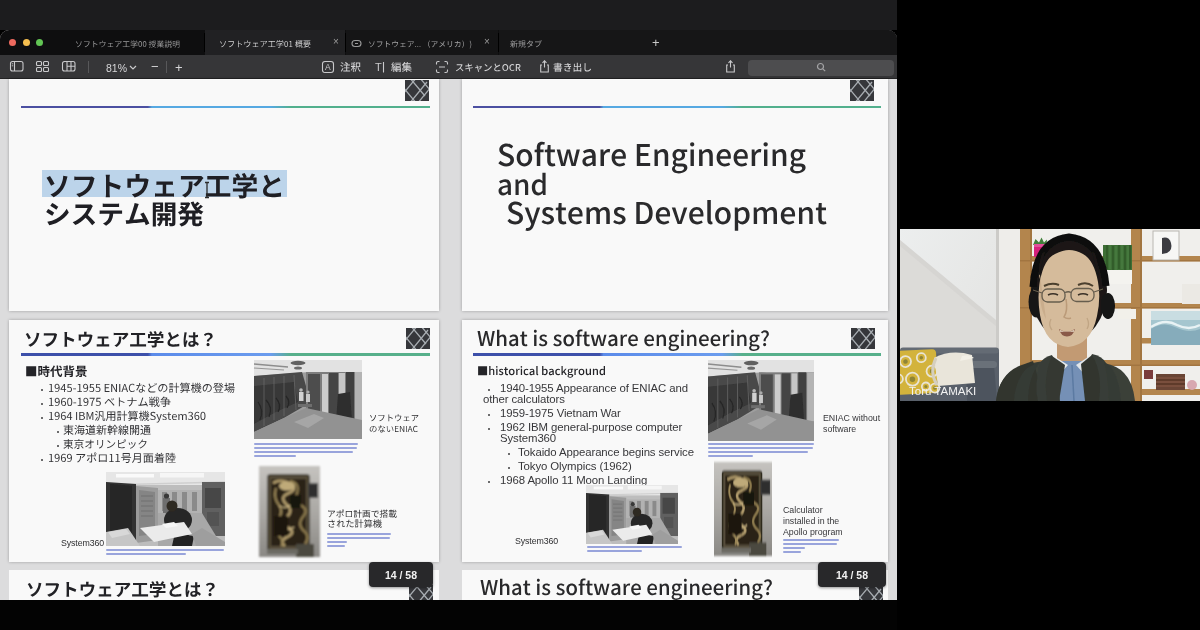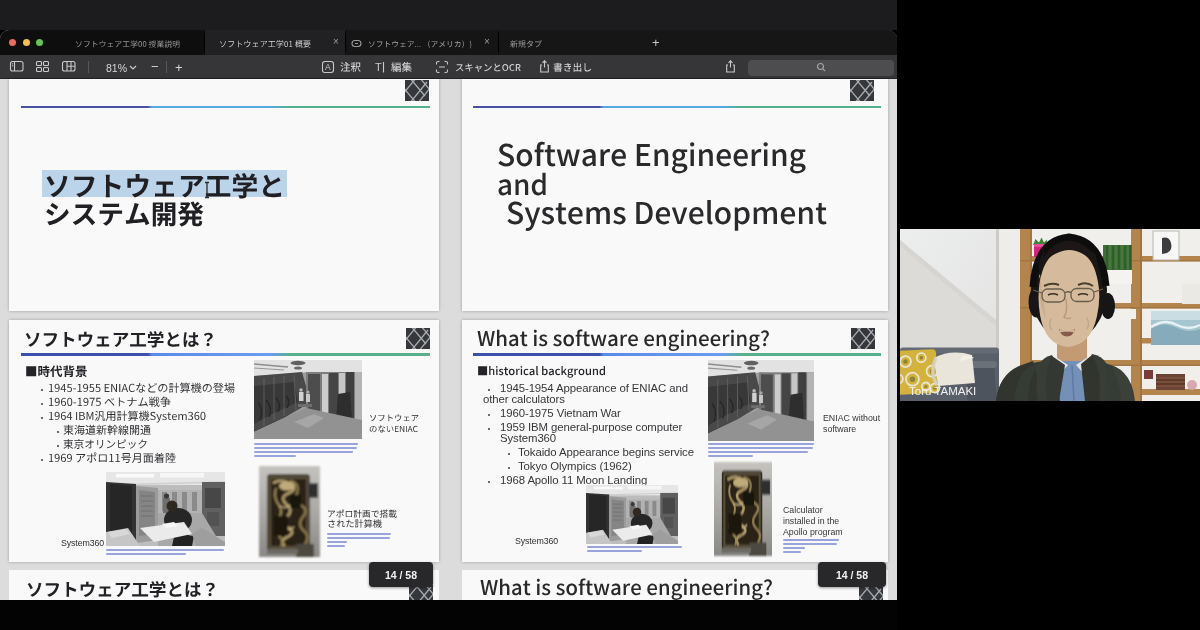--- a/index.html
+++ b/index.html
@@ -380,24 +380,24 @@
 </g>
       </g>
     </svg>
     <div class="ln lnb" style="left:473px;top:353px;width:408px"></div>
     <svg class="t" style="left:477px;top:345.5px">
       <path d="M3.5 0.0H6.4L8.4 -8.4C8.6 -9.5 8.9 -10.7 9.1 -11.8H9.2C9.4 -10.7 9.6 -9.5 9.9 -8.4L11.9 0.0H14.8L17.8 -15.1H15.5L14.1 -7.2C13.8 -5.6 13.6 -4 13.3 -2.4H13.2C12.9 -4 12.5 -5.6 12.2 -7.2L10.3 -15.1H8.1L6.2 -7.2C5.9 -5.6 5.5 -4 5.2 -2.4H5.1C4.8 -4 4.6 -5.6 4.3 -7.2L2.9 -15.1H0.5Z M20 0.0H22.4V-8.0C23.4 -9 24.1 -9.5 25.1 -9.5C26.4 -9.5 27 -8.7 27 -6.8V0.0H29.4V-7.1C29.4 -9.9 28.3 -11.5 25.9 -11.5C24.4 -11.5 23.3 -10.7 22.3 -9.7L22.4 -12.0V-16.3H20.0Z M35.4 0.3C36.7 0.3 37.9 -0.4 38.9 -1.3H39.0L39.2 0.0H41.1V-6.8C41.1 -9.8 39.8 -11.5 37 -11.5C35.2 -11.5 33.7 -10.8 32.5 -10.0L33.4 -8.5C34.3 -9.1 35.5 -9.6 36.6 -9.6C38.3 -9.6 38.8 -8.5 38.8 -7.2C34.1 -6.7 32.1 -5.4 32.1 -3.0C32.1 -1 33.4 0.3 35.4 0.3ZM36.1 -1.6C35.1 -1.6 34.3 -2 34.3 -3.2C34.3 -4.4 35.5 -5.3 38.8 -5.7V-2.9C37.9 -2.1 37.1 -1.6 36.1 -1.6Z M48.2 0.3C49.1 0.3 49.8 0.1 50.4 -0.1L50 -1.9C49.7 -1.8 49.2 -1.6 48.8 -1.6C47.6 -1.6 47.2 -2.3 47.2 -3.7V-9.4H50.1V-11.3H47.2V-14.4H45.2L44.9 -11.3L43.2 -11.1V-9.4H44.8V-3.7C44.8 -1.3 45.7 0.3 48.2 0.3Z M57.1 0.0H59.5V-11.3H57.1ZM58.3 -13.3C59.2 -13.3 59.8 -13.9 59.8 -14.8C59.8 -15.6 59.2 -16.2 58.3 -16.2C57.4 -16.2 56.9 -15.6 56.9 -14.8C56.9 -13.9 57.4 -13.3 58.3 -13.3Z M66.1 0.3C68.8 0.3 70.3 -1.3 70.3 -3.2C70.3 -5.3 68.6 -6 67 -6.6C65.8 -7 64.7 -7.4 64.7 -8.3C64.7 -9.1 65.3 -9.7 66.5 -9.7C67.4 -9.7 68.2 -9.3 69 -8.7L70.1 -10.2C69.2 -10.9 68 -11.5 66.5 -11.5C64 -11.5 62.5 -10.1 62.5 -8.2C62.5 -6.3 64.1 -5.5 65.6 -5.0C66.8 -4.5 68.1 -4 68.1 -3.0C68.1 -2.2 67.5 -1.5 66.1 -1.5C64.9 -1.5 63.9 -2 63 -2.8L61.8 -1.3C62.9 -0.4 64.5 0.3 66.1 0.3Z M80.5 0.3C83.2 0.3 84.7 -1.3 84.7 -3.2C84.7 -5.3 83 -6 81.4 -6.6C80.2 -7 79.1 -7.4 79.1 -8.3C79.1 -9.1 79.7 -9.7 80.9 -9.7C81.8 -9.7 82.6 -9.3 83.4 -8.7L84.5 -10.2C83.6 -10.9 82.4 -11.5 80.9 -11.5C78.4 -11.5 76.9 -10.1 76.9 -8.2C76.9 -6.3 78.5 -5.5 80 -5.0C81.2 -4.5 82.5 -4 82.5 -3.0C82.5 -2.2 81.8 -1.5 80.5 -1.5C79.3 -1.5 78.3 -2 77.4 -2.8L76.2 -1.3C77.3 -0.4 78.9 0.3 80.5 0.3Z M91.7 0.3C94.5 0.3 97 -1.9 97 -5.6C97 -9.4 94.5 -11.5 91.7 -11.5C88.9 -11.5 86.4 -9.4 86.4 -5.6C86.4 -1.9 88.9 0.3 91.7 0.3ZM91.7 -1.7C90 -1.7 88.9 -3.2 88.9 -5.6C88.9 -8 90 -9.6 91.7 -9.6C93.5 -9.6 94.6 -8 94.6 -5.6C94.6 -3.2 93.5 -1.7 91.7 -1.7Z M98.6 -9.4H100.2V0.0H102.5V-9.4H104.8V-11.3H102.5V-12.7C102.5 -14 103 -14.7 104 -14.7C104.4 -14.7 104.8 -14.6 105.2 -14.4L105.7 -16.2C105.2 -16.4 104.5 -16.5 103.7 -16.5C101.2 -16.5 100.2 -14.9 100.2 -12.6V-11.2L98.6 -11.1Z M110.6 0.3C111.4 0.3 112.2 0.1 112.8 -0.1L112.4 -1.9C112.1 -1.8 111.6 -1.6 111.2 -1.6C110 -1.6 109.6 -2.3 109.6 -3.7V-9.4H112.5V-11.3H109.6V-14.4H107.6L107.3 -11.3L105.6 -11.1V-9.4H107.2V-3.7C107.2 -1.3 108.1 0.3 110.6 0.3Z M116.7 0.0H119.5L120.9 -5.5C121.1 -6.6 121.3 -7.6 121.5 -8.8H121.6C121.9 -7.6 122.1 -6.6 122.4 -5.6L123.8 0.0H126.6L129.5 -11.3H127.3L125.9 -5.2C125.6 -4.1 125.4 -3 125.2 -2.0H125.1C124.9 -3 124.6 -4.1 124.4 -5.2L122.8 -11.3H120.6L119 -5.2C118.7 -4.1 118.5 -3 118.3 -2.0H118.2C118 -3 117.8 -4.1 117.6 -5.2L116.1 -11.3H113.7Z M134.5 0.3C135.9 0.3 137.1 -0.4 138.1 -1.3H138.2L138.4 0.0H140.3V-6.8C140.3 -9.8 139 -11.5 136.2 -11.5C134.4 -11.5 132.8 -10.8 131.7 -10.0L132.5 -8.5C133.5 -9.1 134.6 -9.6 135.8 -9.6C137.4 -9.6 137.9 -8.5 137.9 -7.2C133.2 -6.7 131.2 -5.4 131.2 -3.0C131.2 -1 132.6 0.3 134.5 0.3ZM135.2 -1.6C134.2 -1.6 133.5 -2 133.5 -3.2C133.5 -4.4 134.6 -5.3 137.9 -5.7V-2.9C137 -2.1 136.2 -1.6 135.2 -1.6Z M143.6 0.0H145.9V-7.0C146.6 -8.8 147.7 -9.4 148.7 -9.4C149.1 -9.4 149.4 -9.4 149.8 -9.2L150.2 -11.3C149.9 -11.4 149.5 -11.5 149 -11.5C147.7 -11.5 146.6 -10.7 145.8 -9.2H145.7L145.5 -11.3H143.6Z M156.6 0.3C158.1 0.3 159.4 -0.2 160.4 -0.9L159.6 -2.4C158.8 -1.9 157.9 -1.6 156.9 -1.6C155 -1.6 153.6 -2.9 153.5 -5.0H160.8C160.8 -5.3 160.9 -5.7 160.9 -6.2C160.9 -9.4 159.3 -11.5 156.3 -11.5C153.7 -11.5 151.2 -9.3 151.2 -5.6C151.2 -1.9 153.6 0.3 156.6 0.3ZM153.4 -6.6C153.7 -8.6 154.9 -9.7 156.3 -9.7C158 -9.7 158.8 -8.6 158.8 -6.6Z M172.8 0.3C174.3 0.3 175.6 -0.2 176.6 -0.9L175.8 -2.4C174.9 -1.9 174.1 -1.6 173.1 -1.6C171.1 -1.6 169.8 -2.9 169.6 -5.0H176.9C177 -5.3 177 -5.7 177 -6.2C177 -9.4 175.4 -11.5 172.4 -11.5C169.8 -11.5 167.3 -9.3 167.3 -5.6C167.3 -1.9 169.7 0.3 172.8 0.3ZM169.6 -6.6C169.8 -8.6 171.1 -9.7 172.5 -9.7C174.1 -9.7 175 -8.6 175 -6.6Z M179.7 0.0H182.0V-8.0C183 -9 183.7 -9.5 184.7 -9.5C186.1 -9.5 186.6 -8.7 186.6 -6.8V0.0H189.0V-7.1C189 -9.9 187.9 -11.5 185.5 -11.5C184 -11.5 182.8 -10.7 181.8 -9.7H181.8L181.6 -11.3H179.7Z M196.3 5.0C199.9 5 202.1 3.3 202.1 1.1C202.1 -0.8 200.7 -1.6 198.1 -1.6H196.0C194.6 -1.6 194.1 -2.1 194.1 -2.7C194.1 -3.3 194.4 -3.6 194.8 -3.9C195.2 -3.7 195.8 -3.6 196.3 -3.6C198.7 -3.6 200.5 -5 200.5 -7.4C200.5 -8.3 200.2 -9 199.8 -9.5H201.9V-11.3H198.0C197.5 -11.4 197 -11.5 196.3 -11.5C194 -11.5 192 -10 192 -7.5C192 -6.1 192.7 -5.1 193.5 -4.5V-4.4C192.8 -4 192.2 -3.2 192.2 -2.3C192.2 -1.4 192.7 -0.8 193.2 -0.4V-0.4C192.2 0.3 191.6 1.1 191.6 2.1C191.6 4 193.5 5 196.3 5.0ZM196.3 -5.1C195.2 -5.1 194.2 -6 194.2 -7.5C194.2 -9 195.1 -9.9 196.3 -9.9C197.5 -9.9 198.5 -9 198.5 -7.5C198.5 -6 197.5 -5.1 196.3 -5.1ZM196.6 3.5C194.7 3.5 193.6 2.8 193.6 1.7C193.6 1.2 193.9 0.6 194.6 0.1C195 0.2 195.5 0.3 196.1 0.3H197.8C199.1 0.3 199.8 0.6 199.8 1.5C199.8 2.5 198.6 3.5 196.6 3.5Z M204.2 0.0H206.6V-11.3H204.2ZM205.4 -13.3C206.3 -13.3 206.8 -13.9 206.8 -14.8C206.8 -15.6 206.3 -16.2 205.4 -16.2C204.5 -16.2 203.9 -15.6 203.9 -14.8C203.9 -13.9 204.5 -13.3 205.4 -13.3Z M210.1 0.0H212.4V-8.0C213.4 -9 214.1 -9.5 215.2 -9.5C216.5 -9.5 217.1 -8.7 217.1 -6.8V0.0H219.4V-7.1C219.4 -9.9 218.4 -11.5 216 -11.5C214.4 -11.5 213.3 -10.7 212.3 -9.7H212.2L212 -11.3H210.1Z M227.5 0.3C229 0.3 230.3 -0.2 231.3 -0.9L230.5 -2.4C229.7 -1.9 228.8 -1.6 227.8 -1.6C225.9 -1.6 224.5 -2.9 224.3 -5.0H231.6C231.7 -5.3 231.8 -5.7 231.8 -6.2C231.8 -9.4 230.1 -11.5 227.2 -11.5C224.5 -11.5 222 -9.3 222 -5.6C222 -1.9 224.4 0.3 227.5 0.3ZM224.3 -6.6C224.5 -8.6 225.8 -9.7 227.2 -9.7C228.8 -9.7 229.7 -8.6 229.7 -6.6Z M239.1 0.3C240.5 0.3 241.8 -0.2 242.9 -0.9L242 -2.4C241.2 -1.9 240.4 -1.6 239.4 -1.6C237.4 -1.6 236.1 -2.9 235.9 -5.0H243.2C243.3 -5.3 243.3 -5.7 243.3 -6.2C243.3 -9.4 241.7 -11.5 238.7 -11.5C236.1 -11.5 233.6 -9.3 233.6 -5.6C233.6 -1.9 236 0.3 239.1 0.3ZM235.9 -6.6C236.1 -8.6 237.4 -9.7 238.8 -9.7C240.4 -9.7 241.3 -8.6 241.3 -6.6Z M246 0.0H248.3V-7.0C249 -8.8 250.1 -9.4 251 -9.4C251.5 -9.4 251.7 -9.4 252.2 -9.2L252.6 -11.3C252.2 -11.4 251.9 -11.5 251.3 -11.5C250.1 -11.5 248.9 -10.7 248.1 -9.2H248.1L247.9 -11.3H246.0Z M254.3 0.0H256.7V-11.3H254.3ZM255.5 -13.3C256.3 -13.3 256.9 -13.9 256.9 -14.8C256.9 -15.6 256.3 -16.2 255.5 -16.2C254.6 -16.2 254 -15.6 254 -14.8C254 -13.9 254.6 -13.3 255.5 -13.3Z M260.2 0.0H262.5V-8.0C263.5 -9 264.2 -9.5 265.3 -9.5C266.6 -9.5 267.2 -8.7 267.2 -6.8V0.0H269.5V-7.1C269.5 -9.9 268.5 -11.5 266.1 -11.5C264.5 -11.5 263.4 -10.7 262.3 -9.7H262.3L262.1 -11.3H260.2Z M276.8 5.0C280.4 5 282.6 3.3 282.6 1.1C282.6 -0.8 281.3 -1.6 278.6 -1.6H276.5C275.1 -1.6 274.7 -2.1 274.7 -2.7C274.7 -3.3 274.9 -3.6 275.3 -3.9C275.8 -3.7 276.4 -3.6 276.8 -3.6C279.2 -3.6 281.1 -5 281.1 -7.4C281.1 -8.3 280.7 -9 280.3 -9.5H282.5V-11.3H278.5C278.1 -11.4 277.5 -11.5 276.8 -11.5C274.5 -11.5 272.5 -10 272.5 -7.5C272.5 -6.1 273.2 -5.1 274 -4.5V-4.4C273.3 -4 272.7 -3.2 272.7 -2.3C272.7 -1.4 273.2 -0.8 273.7 -0.4V-0.4C272.7 0.3 272.1 1.1 272.1 2.1C272.1 4 274.1 5 276.8 5.0ZM276.8 -5.1C275.7 -5.1 274.7 -6 274.7 -7.5C274.7 -9 275.7 -9.9 276.8 -9.9C278 -9.9 279 -9 279 -7.5C279 -6 278 -5.1 276.8 -5.1ZM277.1 3.5C275.3 3.5 274.1 2.8 274.1 1.7C274.1 1.2 274.4 0.6 275.1 0.1C275.5 0.2 276.1 0.3 276.6 0.3H278.3C279.6 0.3 280.4 0.6 280.4 1.5C280.4 2.5 279.1 3.5 277.1 3.5Z M286.6 -4.8H288.7C288.3 -7.9 291.9 -9 291.9 -11.9C291.9 -14.3 290.3 -15.7 287.9 -15.7C286.2 -15.7 284.9 -14.8 283.9 -13.7L285.2 -12.5C285.9 -13.3 286.7 -13.7 287.6 -13.7C288.9 -13.7 289.7 -12.9 289.7 -11.8C289.7 -9.5 286.1 -8.2 286.6 -4.8ZM287.6 0.3C288.5 0.3 289.2 -0.4 289.2 -1.4C289.2 -2.3 288.5 -3 287.6 -3.0C286.8 -3 286.1 -2.3 286.1 -1.4C286.1 -0.4 286.8 0.3 287.6 0.3Z" fill="#29292b"></path>
     </svg>
     <svg class="t" style="left:477px;top:375px">
       <path d="M10.1 -8.8H1.1V0.2H10.1Z M12.2 0.0H13.5V-4.4C14.1 -4.9 14.4 -5.2 15 -5.2C15.7 -5.2 16.1 -4.8 16.1 -3.7V0.0H17.3V-3.9C17.3 -5.5 16.8 -6.3 15.4 -6.3C14.6 -6.3 14 -5.9 13.4 -5.4L13.5 -6.6V-9.0H12.2Z M19.2 0.0H20.5V-6.2H19.2ZM19.8 -7.3C20.3 -7.3 20.6 -7.6 20.6 -8.1C20.6 -8.6 20.3 -8.9 19.8 -8.9C19.4 -8.9 19 -8.6 19 -8.1C19 -7.6 19.4 -7.3 19.8 -7.3Z M24.1 0.2C25.6 0.2 26.4 -0.7 26.4 -1.7C26.4 -2.9 25.5 -3.3 24.6 -3.6C23.9 -3.9 23.3 -4.1 23.3 -4.6C23.3 -5 23.7 -5.3 24.4 -5.3C24.8 -5.3 25.3 -5.1 25.7 -4.8L26.3 -5.6C25.8 -6 25.1 -6.3 24.3 -6.3C22.9 -6.3 22.1 -5.6 22.1 -4.5C22.1 -3.5 23 -3 23.8 -2.7C24.5 -2.5 25.2 -2.2 25.2 -1.7C25.2 -1.2 24.9 -0.8 24.1 -0.8C23.5 -0.8 22.9 -1.1 22.4 -1.6L21.8 -0.7C22.4 -0.2 23.2 0.2 24.1 0.2Z M29.9 0.2C30.3 0.2 30.8 0 31.1 -0.1L30.9 -1.0C30.7 -1 30.4 -0.9 30.2 -0.9C29.6 -0.9 29.3 -1.3 29.3 -2.0V-5.1H30.9V-6.2H29.3V-7.9H28.2L28.1 -6.2L27.1 -6.1V-5.1H28.0V-2.0C28 -0.7 28.5 0.2 29.9 0.2Z M34.7 0.2C36.3 0.2 37.6 -1 37.6 -3.1C37.6 -5.1 36.3 -6.3 34.7 -6.3C33.2 -6.3 31.8 -5.1 31.8 -3.1C31.8 -1 33.2 0.2 34.7 0.2ZM34.7 -0.9C33.8 -0.9 33.2 -1.8 33.2 -3.1C33.2 -4.4 33.8 -5.3 34.7 -5.3C35.7 -5.3 36.3 -4.4 36.3 -3.1C36.3 -1.8 35.7 -0.9 34.7 -0.9Z M39.2 0.0H40.5V-3.8C40.8 -4.8 41.4 -5.2 42 -5.2C42.2 -5.2 42.4 -5.1 42.6 -5.1L42.8 -6.2C42.6 -6.3 42.4 -6.3 42.1 -6.3C41.4 -6.3 40.8 -5.9 40.4 -5.1H40.3L40.2 -6.2H39.2Z M43.8 0.0H45.1V-6.2H43.8ZM44.4 -7.3C44.9 -7.3 45.2 -7.6 45.2 -8.1C45.2 -8.6 44.9 -8.9 44.4 -8.9C43.9 -8.9 43.6 -8.6 43.6 -8.1C43.6 -7.6 43.9 -7.3 44.4 -7.3Z M49.5 0.2C50.2 0.2 51 -0.1 51.5 -0.6L51 -1.5C50.6 -1.2 50.2 -0.9 49.6 -0.9C48.6 -0.9 47.9 -1.8 47.9 -3.1C47.9 -4.4 48.6 -5.3 49.7 -5.3C50.1 -5.3 50.4 -5.1 50.8 -4.8L51.4 -5.6C51 -6 50.4 -6.3 49.6 -6.3C48 -6.3 46.6 -5.1 46.6 -3.1C46.6 -1 47.8 0.2 49.5 0.2Z M54.3 0.2C55 0.2 55.7 -0.2 56.2 -0.7H56.3L56.4 0.0H57.4V-3.7C57.4 -5.4 56.7 -6.3 55.2 -6.3C54.2 -6.3 53.3 -5.9 52.7 -5.5L53.2 -4.7C53.7 -5 54.3 -5.3 55 -5.3C55.9 -5.3 56.1 -4.7 56.1 -3.9C53.6 -3.7 52.4 -3 52.4 -1.6C52.4 -0.6 53.2 0.2 54.3 0.2ZM54.7 -0.9C54.1 -0.9 53.7 -1.1 53.7 -1.7C53.7 -2.4 54.3 -2.9 56.1 -3.1V-1.6C55.6 -1.1 55.2 -0.9 54.7 -0.9Z M60.5 0.2C60.9 0.2 61.1 0.1 61.2 0.0L61.1 -0.9C61 -0.9 60.9 -0.9 60.9 -0.9C60.7 -0.9 60.6 -1 60.6 -1.4V-9.0H59.3V-1.5C59.3 -0.4 59.6 0.2 60.5 0.2Z M68 0.2C69.4 0.2 70.7 -1.1 70.7 -3.2C70.7 -5.1 69.8 -6.3 68.2 -6.3C67.6 -6.3 66.9 -6 66.4 -5.5L66.4 -6.6V-9.0H65.1V0.0H66.2L66.3 -0.6H66.3C66.8 -0.1 67.5 0.2 68 0.2ZM67.8 -0.9C67.4 -0.9 66.9 -1.1 66.4 -1.5V-4.5C66.9 -5 67.4 -5.3 67.9 -5.3C68.9 -5.3 69.3 -4.5 69.3 -3.2C69.3 -1.7 68.7 -0.9 67.8 -0.9Z M73.7 0.2C74.4 0.2 75.1 -0.2 75.6 -0.7H75.7L75.8 0.0H76.8V-3.7C76.8 -5.4 76.1 -6.3 74.6 -6.3C73.6 -6.3 72.7 -5.9 72.1 -5.5L72.6 -4.7C73.1 -5 73.7 -5.3 74.4 -5.3C75.3 -5.3 75.5 -4.7 75.5 -3.9C73 -3.7 71.8 -3 71.8 -1.6C71.8 -0.6 72.6 0.2 73.7 0.2ZM74.1 -0.9C73.5 -0.9 73.1 -1.1 73.1 -1.7C73.1 -2.4 73.7 -2.9 75.5 -3.1V-1.6C75 -1.1 74.6 -0.9 74.1 -0.9Z M81.2 0.2C81.9 0.2 82.6 -0.1 83.2 -0.6L82.7 -1.5C82.3 -1.2 81.8 -0.9 81.3 -0.9C80.3 -0.9 79.6 -1.8 79.6 -3.1C79.6 -4.4 80.3 -5.3 81.3 -5.3C81.8 -5.3 82.1 -5.1 82.5 -4.8L83.1 -5.6C82.6 -6 82.1 -6.3 81.3 -6.3C79.7 -6.3 78.2 -5.1 78.2 -3.1C78.2 -1 79.5 0.2 81.2 0.2Z M84.5 0.0H85.7V-1.6L86.8 -2.8L88.4 0.0H89.9L87.5 -3.7L89.6 -6.2H88.2L85.8 -3.2H85.7V-9.0H84.5Z M93.1 2.8C95 2.8 96.3 1.8 96.3 0.6C96.3 -0.4 95.5 -0.9 94.1 -0.9H92.9C92.1 -0.9 91.9 -1.1 91.9 -1.5C91.9 -1.8 92 -2 92.2 -2.1C92.5 -2 92.8 -2 93.1 -2.0C94.4 -2 95.4 -2.7 95.4 -4.1C95.4 -4.5 95.2 -5 95 -5.2H96.2V-6.2H94.0C93.8 -6.3 93.4 -6.3 93.1 -6.3C91.8 -6.3 90.7 -5.5 90.7 -4.1C90.7 -3.4 91.1 -2.8 91.5 -2.5V-2.4C91.2 -2.2 90.8 -1.8 90.8 -1.3C90.8 -0.8 91.1 -0.5 91.4 -0.2V-0.2C90.8 0.1 90.5 0.6 90.5 1.1C90.5 2.2 91.6 2.8 93.1 2.8ZM93.1 -2.8C92.4 -2.8 91.9 -3.3 91.9 -4.1C91.9 -5 92.4 -5.4 93.1 -5.4C93.7 -5.4 94.3 -4.9 94.3 -4.1C94.3 -3.3 93.7 -2.8 93.1 -2.8ZM93.2 1.9C92.2 1.9 91.6 1.6 91.6 1.0C91.6 0.6 91.7 0.3 92.1 0.1C92.4 0.1 92.6 0.1 92.9 0.1H93.9C94.6 0.1 95 0.3 95 0.8C95 1.4 94.3 1.9 93.2 1.9Z M97.4 0.0H98.7V-3.8C99.1 -4.8 99.7 -5.2 100.2 -5.2C100.5 -5.2 100.6 -5.1 100.8 -5.1L101.1 -6.2C100.9 -6.3 100.7 -6.3 100.4 -6.3C99.7 -6.3 99.1 -5.9 98.6 -5.1H98.6L98.5 -6.2H97.4Z M104.5 0.2C106 0.2 107.4 -1 107.4 -3.1C107.4 -5.1 106 -6.3 104.5 -6.3C103 -6.3 101.6 -5.1 101.6 -3.1C101.6 -1 103 0.2 104.5 0.2ZM104.5 -0.9C103.5 -0.9 102.9 -1.8 102.9 -3.1C102.9 -4.4 103.5 -5.3 104.5 -5.3C105.5 -5.3 106.1 -4.4 106.1 -3.1C106.1 -1.8 105.5 -0.9 104.5 -0.9Z M110.7 0.2C111.6 0.2 112.2 -0.3 112.8 -0.9H112.8L112.9 0.0H114.0V-6.2H112.7V-1.9C112.2 -1.2 111.7 -1 111.2 -1.0C110.5 -1 110.1 -1.4 110.1 -2.4V-6.2H108.8V-2.3C108.8 -0.7 109.4 0.2 110.7 0.2Z M115.9 0.0H117.2V-4.4C117.7 -4.9 118.1 -5.2 118.7 -5.2C119.4 -5.2 119.7 -4.8 119.7 -3.7V0.0H121.0V-3.9C121 -5.5 120.4 -6.3 119.1 -6.3C118.3 -6.3 117.6 -5.9 117.1 -5.3H117.1L116.9 -6.2H115.9Z M125 0.2C125.7 0.2 126.4 -0.2 126.8 -0.7H126.9L127 0.0H128.0V-9.0H126.7V-6.7L126.8 -5.6C126.3 -6.1 125.8 -6.3 125.1 -6.3C123.8 -6.3 122.5 -5.1 122.5 -3.1C122.5 -1 123.5 0.2 125 0.2ZM125.3 -0.9C124.4 -0.9 123.8 -1.7 123.8 -3.1C123.8 -4.4 124.5 -5.3 125.4 -5.3C125.8 -5.3 126.3 -5.1 126.7 -4.7V-1.7C126.3 -1.2 125.9 -0.9 125.3 -0.9Z" fill="#242428"></path>
     </svg>
-    <div class="en" style="left:500px;top:381.7px">1945-1954 Appearance of ENIAC and</div>
+    <div class="en" style="left:500px;top:381.7px">1940-1955 Appearance of ENIAC and</div>
     <div class="en" style="left:483px;top:392.7px">other calculators</div>
-    <div class="en" style="left:500px;top:406.7px">1960-1975 Vietnam War</div>
-    <div class="en" style="left:500px;top:420.7px">1959 IBM general-purpose computer</div>
+    <div class="en" style="left:500px;top:406.7px">1959-1975 Vietnam War</div>
+    <div class="en" style="left:500px;top:420.7px">1962 IBM general-purpose computer</div>
     <div class="en" style="left:500px;top:431.7px">System360</div>
     <div class="en" style="left:518px;top:445.7px">Tokaido Appearance begins service</div>
     <div class="en" style="left:518px;top:459.7px">Tokyo Olympics (1962)</div>
     <div class="en" style="left:500px;top:473.7px">1968 Apollo 11 Moon Landing</div>
     <div class="dot" style="left:488px;top:388.5px"></div>
     <div class="dot" style="left:488px;top:413.5px"></div>
     <div class="dot" style="left:488px;top:427.5px"></div>
     <div class="dot" style="left:508px;top:452.5px"></div>
     <div class="dot" style="left:508px;top:466.5px"></div>
     <div class="dot" style="left:488px;top:480.5px"></div>

